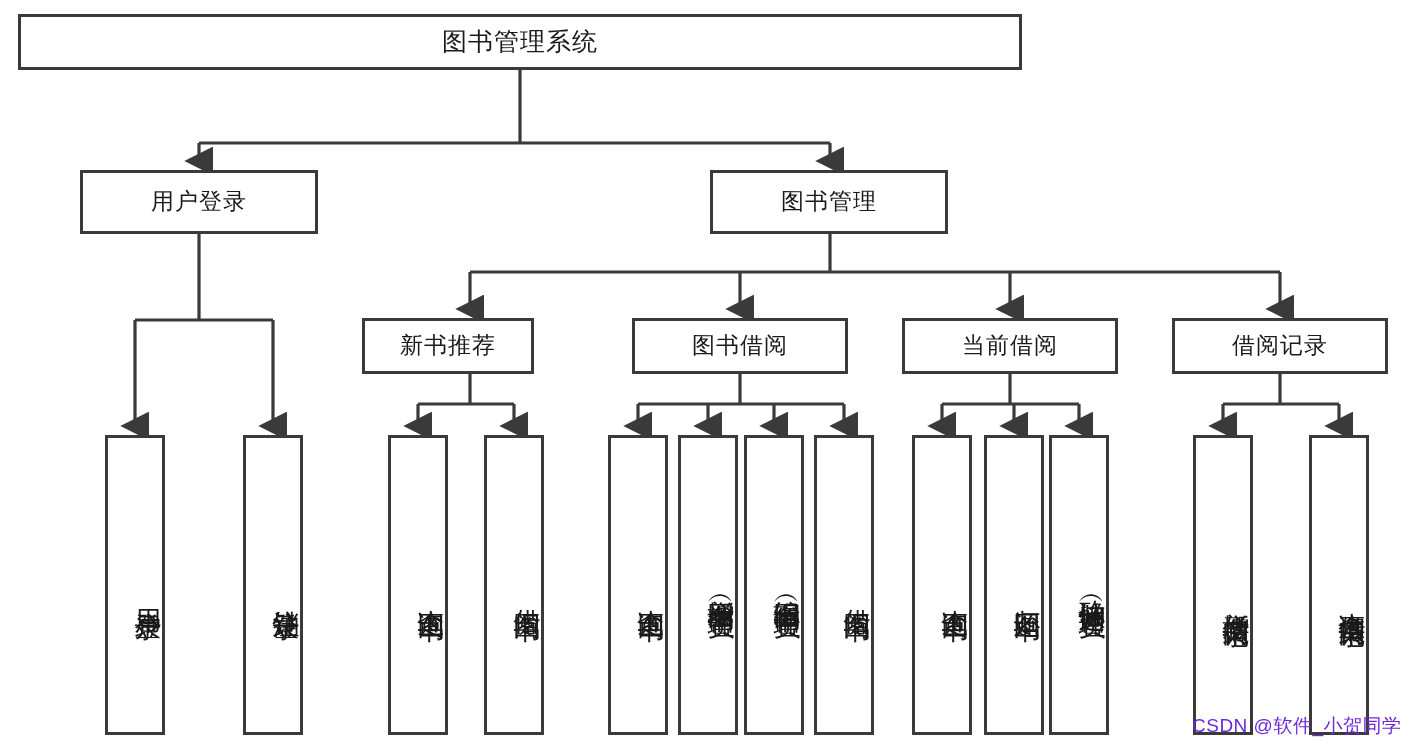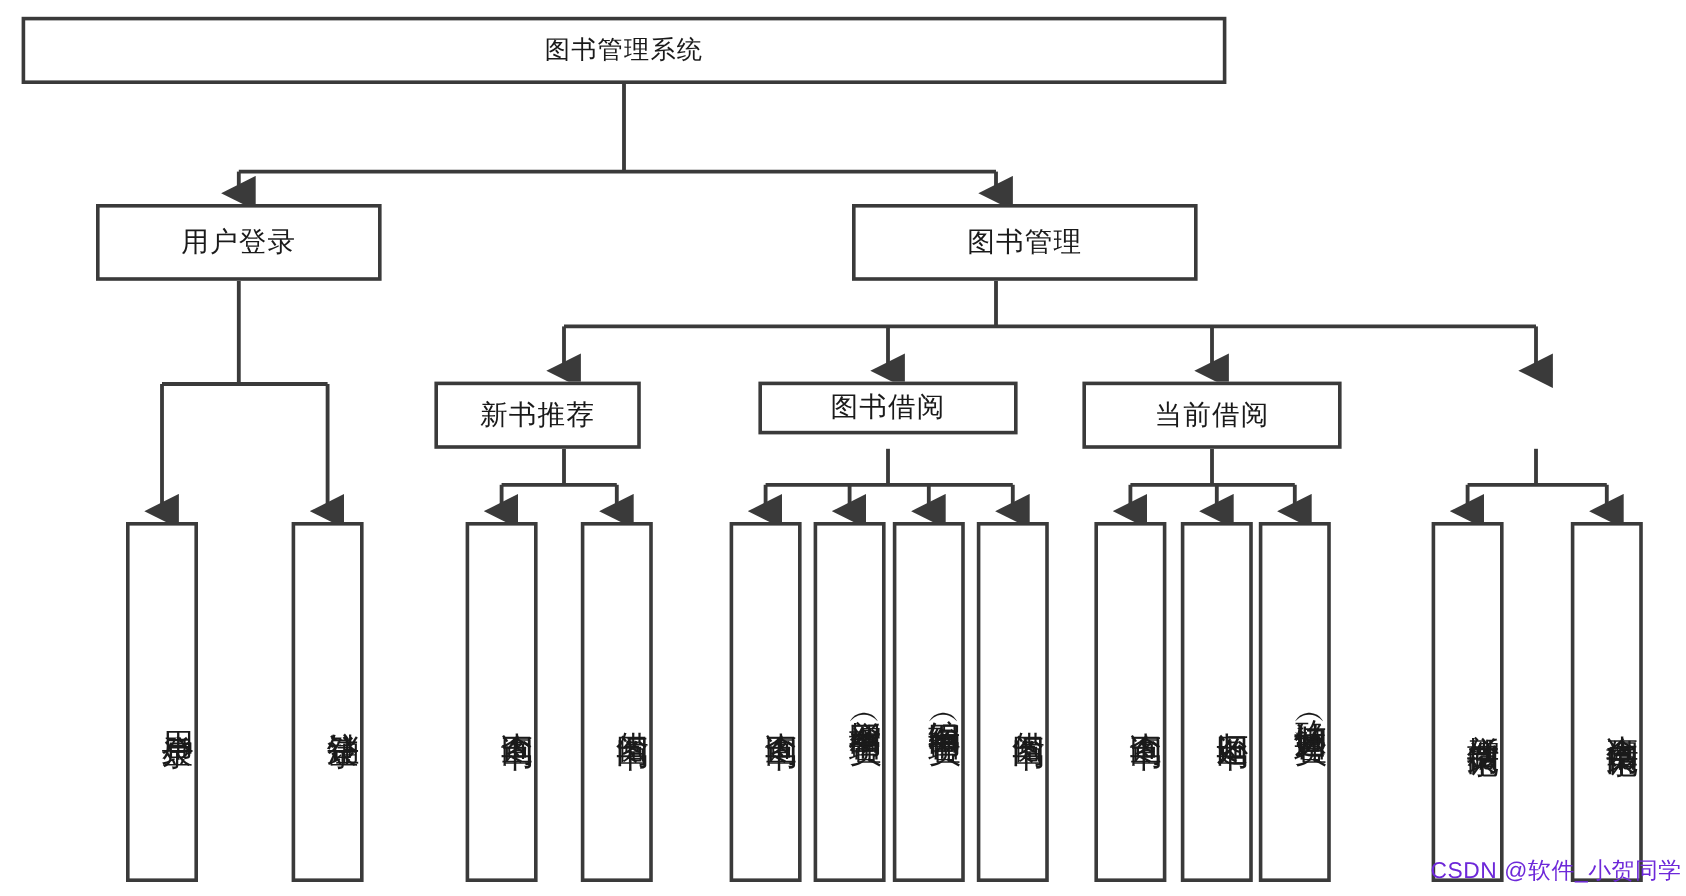--- a/index.html
+++ b/index.html
@@ -34,21 +34,21 @@
     align-items: center;
     justify-content: center;
     color: #1a1a1a;
   }
   .node.horiz {
     font-size: 23px;
     letter-spacing: 1px;
     line-height: 1.1;
   }
   .node.root {
-    font-size: 21px;
+    font-size: 25px;
   }
   .node.vert {
     writing-mode: vertical-rl;
     text-orientation: upright;
     font-size: 27px;
     line-height: 1.08;
     letter-spacing: 2px;
     align-items: flex-start;
     justify-content: center;
     padding-top: 14px;
@@ -128,33 +128,36 @@
     </g>
   </svg>
 
   <div class="node horiz root" style="left:18px; top:14px; width:1004px; height:56px;">
     <span>图书管理系统</span>
   </div>
 
   <div class="node horiz" style="left:80px; top:170px; width:238px; height:64px;">
     <span>用户登录</span>
   </div>
-  <div class="node horiz" style="left:710px; top:170px; width:288px; height:64px;">
+  <div class="node horiz" style="left:710px; top:170px; width:238px; height:64px;">
     <span>图书管理</span>
   </div>
 
   <div class="node horiz" style="left:362px; top:318px; width:172px; height:56px;">
     <span>新书推荐</span>
   </div>
-  <div class="node horiz" style="left:632px; top:318px; width:216px; height:44px;">
+  <div class="node horiz" style="left:632px; top:318px; width:216px; height:56px;">
     <span>图书借阅</span>
   </div>
   <div class="node horiz" style="left:902px; top:318px; width:216px; height:56px;">
     <span>当前借阅</span>
   </div>
+  <div class="node horiz" style="left:1172px; top:318px; width:216px; height:56px;">
+    <span>借阅记录</span>
+  </div>
 
   <div class="node vert" style="left:105px; top:435px; width:60px; height:300px;">
     <span class="vtext">用户登录</span>
   </div>
   <div class="node vert" style="left:243px; top:435px; width:60px; height:300px;">
     <span class="vtext">注销登录</span>
   </div>
 
   <div class="node vert" style="left:388px; top:435px; width:60px; height:300px;">
     <span class="vtext">查询图书</span>

